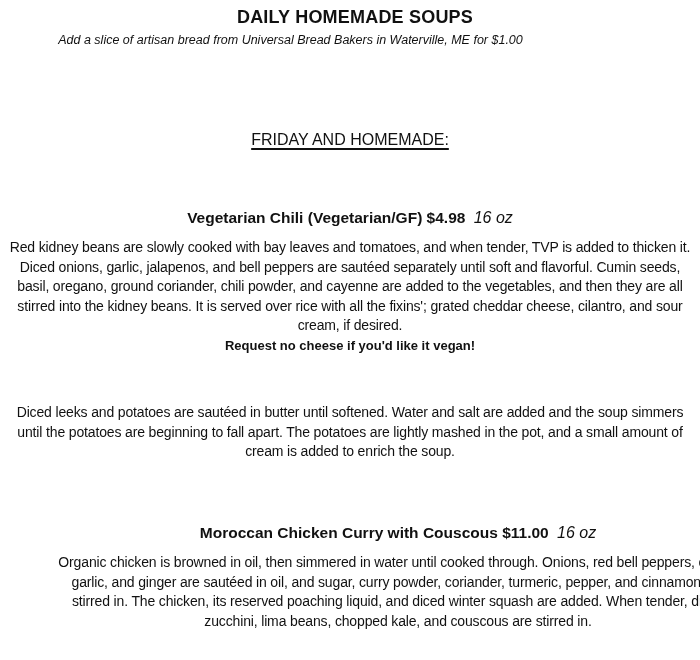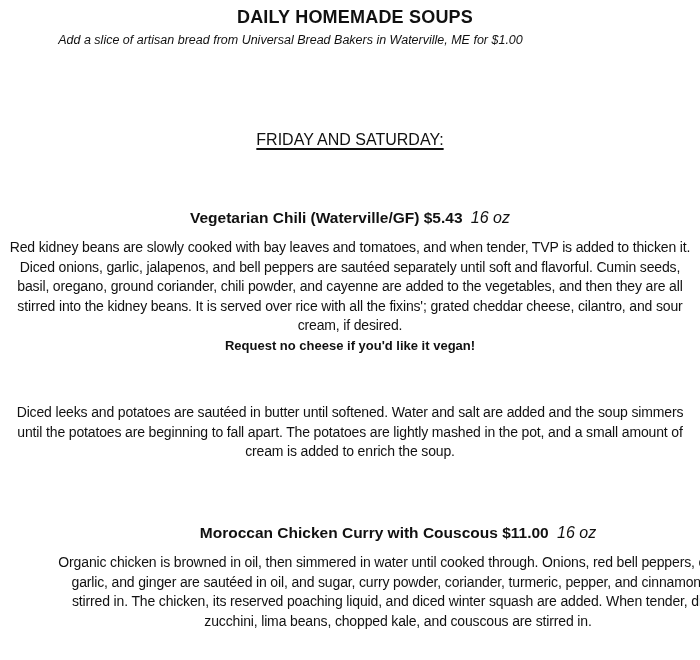--- a/index.html
+++ b/index.html
@@ -94,27 +94,27 @@
   </style>
 </head>
 <body>
 
 <div class="page">
 
   <div class="main-title">DAILY HOMEMADE SOUPS</div>
   <div class="subtitle">Add a slice of artisan bread from Universal Bread Bakers in Waterville, ME for $1.00</div>
 
   <div class="day-heading">
-    <span>FRIDAY AND SATURDAY:</span>
+    <span>FRIDAY AND HOMEMADE:</span>
   </div>
 
   <div class="item" id="item-0">
     <p class="item-title">
-      <span>Vegetarian Chili (Waterville/GF)</span>
-      <span>$5.43</span>
+      <span>Vegetarian Chili (Vegetarian/GF)</span>
+      <span>$4.98</span>
       <span class="item-size">16 oz</span>
     </p>
     <p class="item-desc">Red kidney beans are slowly cooked with bay leaves and tomatoes, and when tender, TVP is added to thicken it. Diced onions, garlic, jalapenos, and bell peppers are sautéed separately until soft and flavorful. Cumin seeds, basil, oregano, ground coriander, chili powder, and cayenne are added to the vegetables, and then they are all stirred into the kidney beans. It is served over rice with all the fixins'; grated cheddar cheese, cilantro, and sour cream, if desired.</p>
     <p class="item-note">Request no cheese if you'd like it vegan!</p>
   </div>
 
   <div class="item" id="item-1">
     <p class="item-desc">Diced leeks and potatoes are sautéed in butter until softened. Water and salt are added and the soup simmers until the potatoes are beginning to fall apart. The potatoes are lightly mashed in the pot, and a small amount of cream is added to enrich the soup.</p>
   </div>
 

